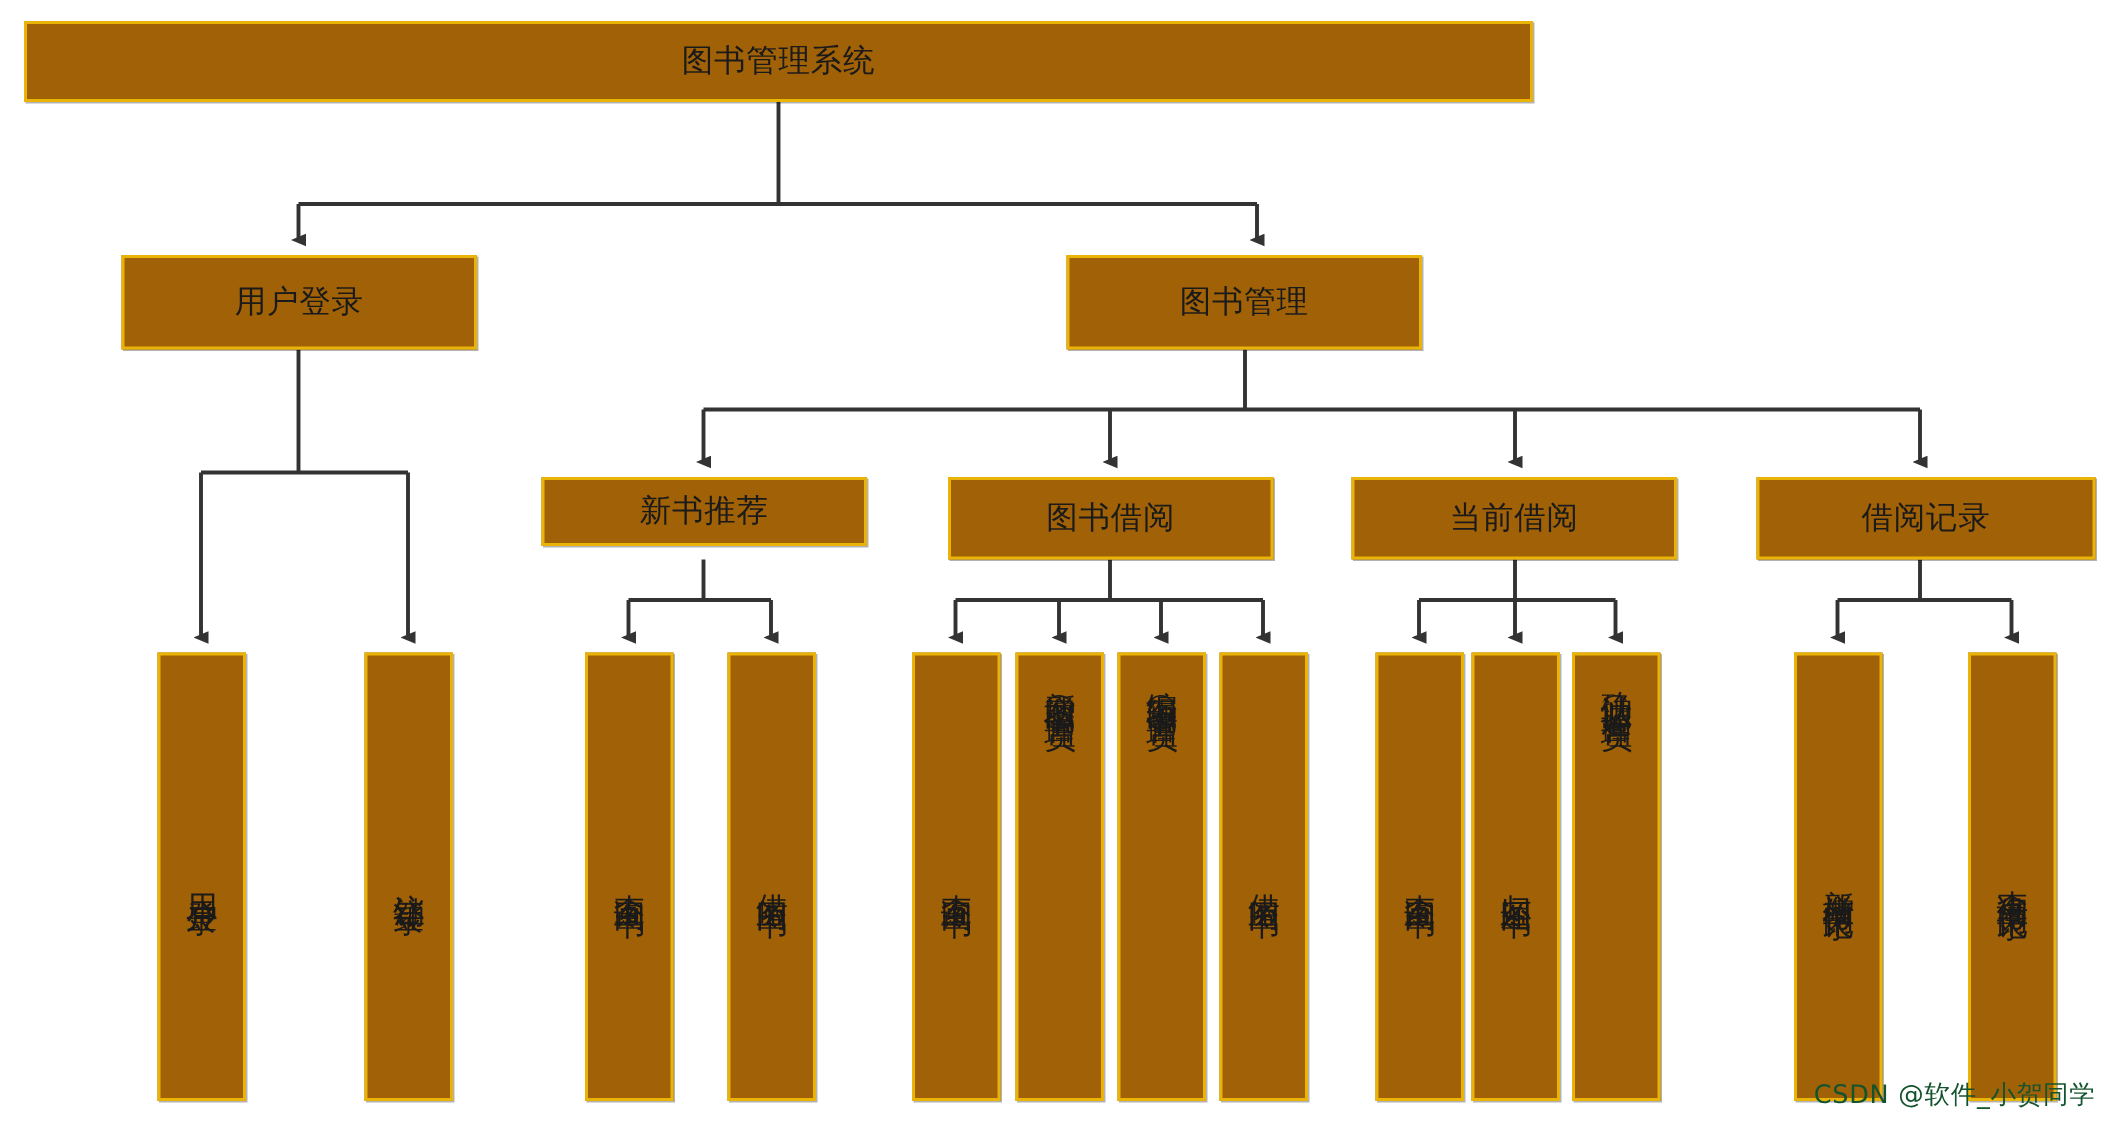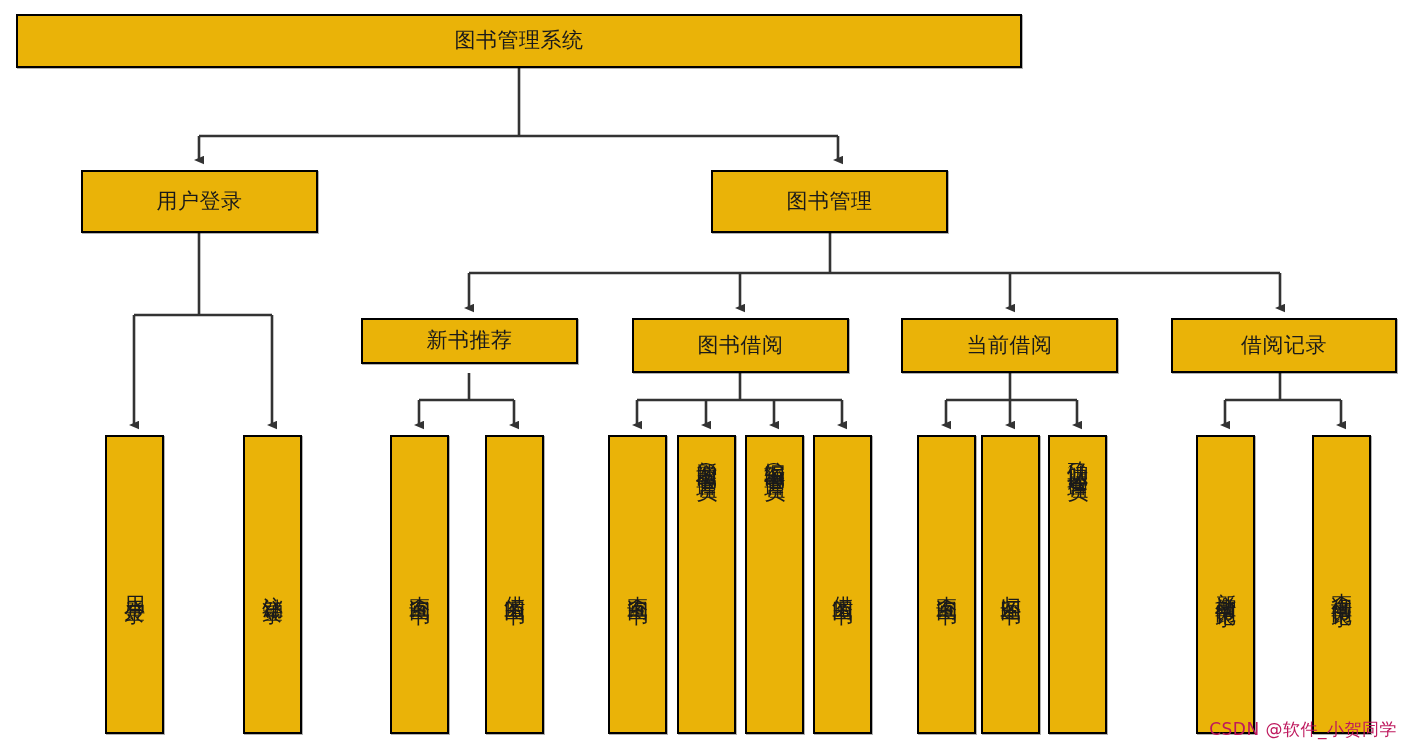--- a/index.html
+++ b/index.html
@@ -21,22 +21,22 @@
     position: absolute;
     left: 0;
     top: 0;
     width: 1405px;
     height: 747px;
     pointer-events: none;
   }
   .node {
     position: absolute;
     box-sizing: border-box;
-    border: 2px solid #000000;
-    background: #eab308;
+    border: 2px solid #eab308;
+    background: #a16207;
     color: #1a1a1a;
     display: flex;
     align-items: center;
     justify-content: center;
     text-align: center;
     box-shadow: 1px 1px 0 rgba(0,0,0,0.30);
   }
   .node.h {
     font-size: 21px;
     line-height: 1.2;
@@ -59,21 +59,21 @@
     white-space: pre;
   }
   .node.v.center {
     align-items: center;
   }
   #watermark {
     position: absolute;
     right: 8px;
     bottom: 6px;
     font-size: 17px;
-    color: #be185d;
+    color: #14532d;
     letter-spacing: 0.5px;
     white-space: nowrap;
     user-select: none;
   }
 </style>
 </head>
 <body>
 
 <div id="canvas">
 

